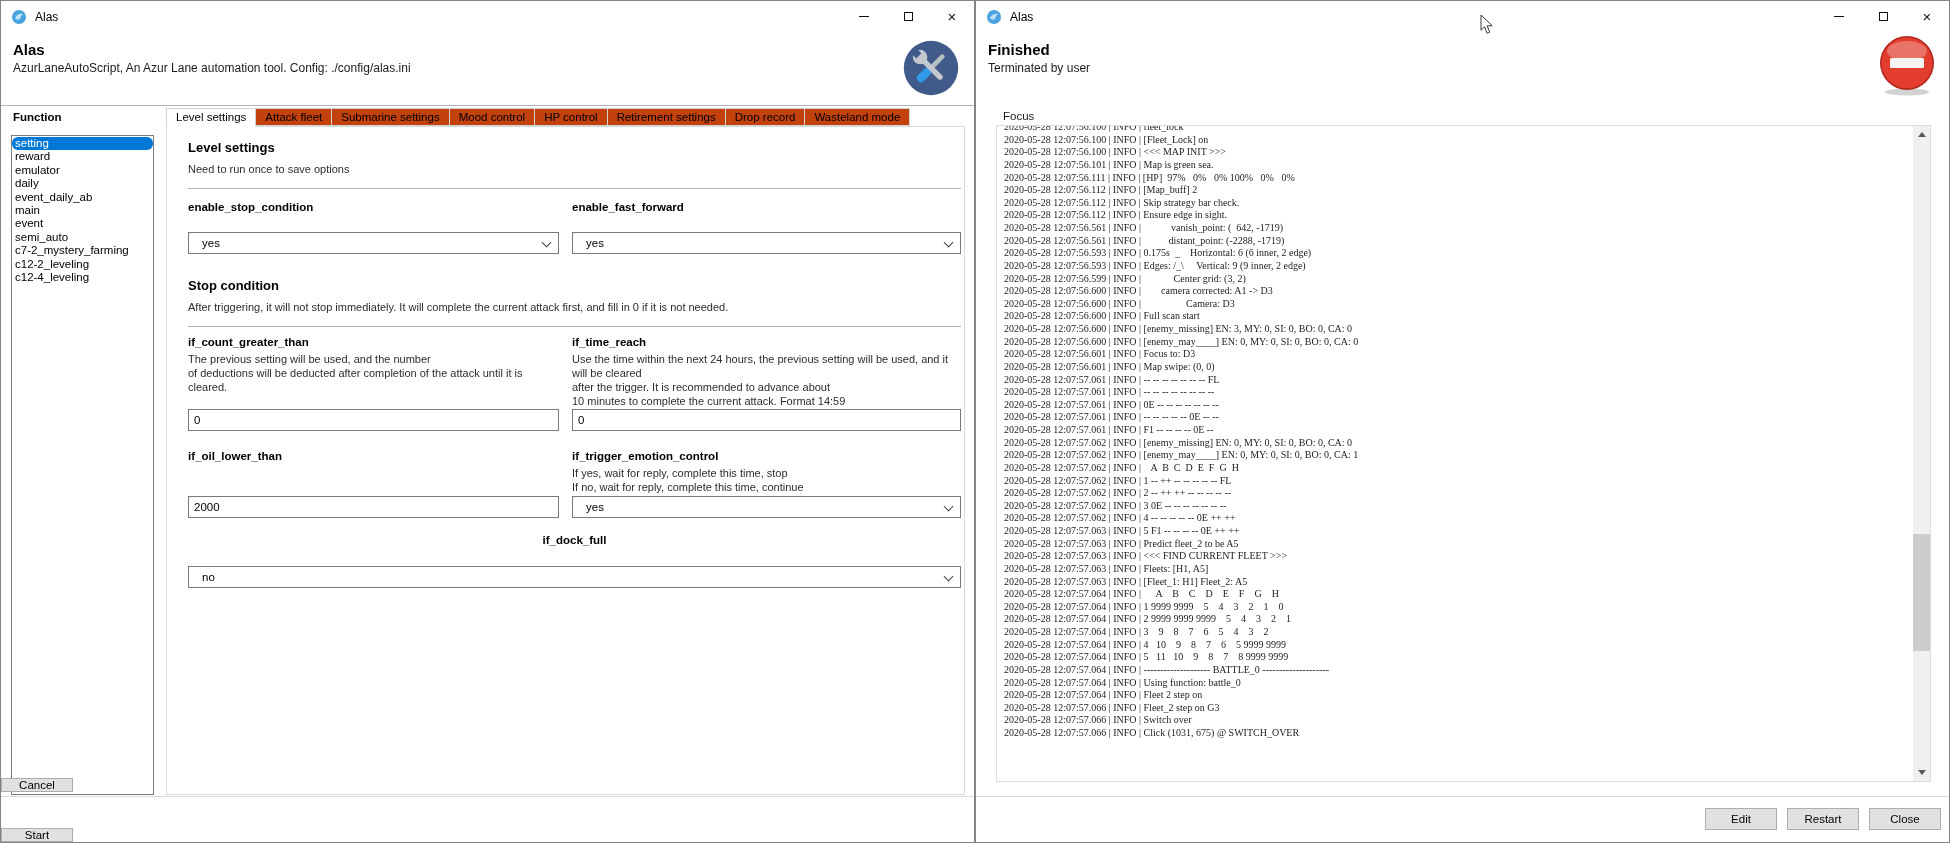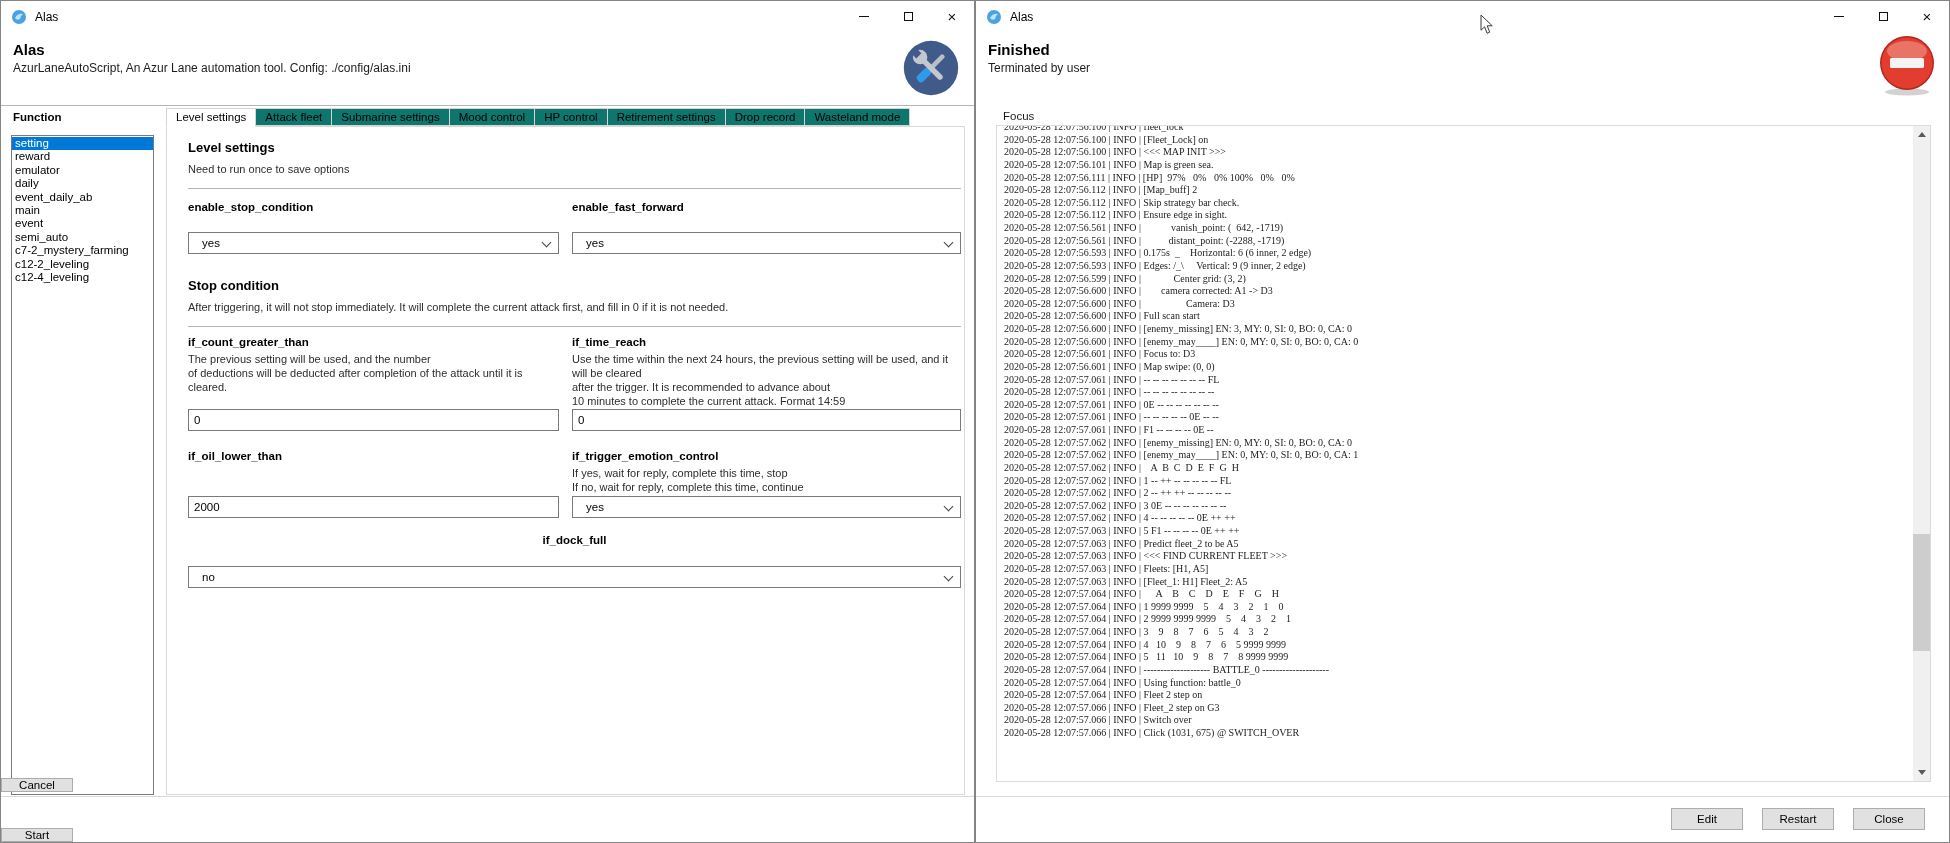--- a/index.html
+++ b/index.html
@@ -30,26 +30,26 @@
   .win-right .hdr-icon { right:10px; top:32px; width:64px; height:64px; }
 
   .sep-line { position:absolute; top:104px; left:0; right:0; border-top:1px solid #b5b5b5; }
 
   
   .sidebar-label { position:absolute; left:12px; top:110px; font-size:11.5px; font-weight:bold; color:#000; }
   .listbox { position:absolute; left:10px; top:134px; width:143px; height:660px;
              border:1px solid #7a7a7a; background:#fff; overflow:hidden; padding-top:1px; }
   .lb-item { height:13.4px; line-height:13.4px; font-size:11.5px; padding:0 3px; color:#000;
              white-space:nowrap; }
-  .lb-item.sel { background:#0078d7; color:#fff; }
+  .lb-item.sel { background:#0078d7; color:#fff;border-radius:6px; }
 
   
   .tabbar { position:absolute; left:165px; top:107px; height:19px; display:flex; z-index:2; }
   .tab { height:18px; line-height:17px; padding:0 9px; font-size:11.5px; color:#000;
-         background:#0f766e; border:1px solid #d4d4d4; margin-right:-1px; white-space:nowrap; }
+         background:#c2410c; border:1px solid #d4d4d4; margin-right:-1px; white-space:nowrap; }
   .tab.active { background:#fff; height:19px; border-bottom:1px solid #fff; position:relative; z-index:3; }
   .tabpage { position:absolute; left:165px; top:125px; width:799px; height:669px;
              background:#fff; border:1px solid #d9d9d9; padding:13px 4px 0 21px; overflow:hidden; }
 
   
   .section-title { font-size:13px; font-weight:bold; color:#000; line-height:16px; }
   .section-desc  { font-size:11px; color:#2d2d2d; margin-top:6px; line-height:14px; white-space:pre-line; }
   .form-hr { border:none; border-top:1px solid #b5b5b5; margin-top:12px; width:773px; }
   .grid { display:grid; grid-template-columns:371px 389px; column-gap:13px; width:773px; }
   .cell { display:flex; flex-direction:column; }
@@ -69,21 +69,21 @@
   .grid-oil    { margin-top:18px; }  .grid-oil .cell   { min-height:69px; }
   .grid-dock   { margin-top:15px; }  .grid-dock .cell  { min-height:55px;align-items:center; }
 
   
   .footer { position:absolute; left:0; right:0; bottom:0; height:46px; border-top:1px solid #d9d9d9;
             background:#fff; display:flex; align-items:flex-start; justify-content:flex-end; }
   .btn { width:72px; height:22px; margin-top:11px; background:#e1e1e1; border:1px solid #adadad;
          font-size:11.5px; color:#000; font-family:"Liberation Sans", sans-serif;
          display:flex; align-items:center; justify-content:center; }
   .win-left  .footer { padding-right:23px; gap:25px;flex-direction:column; }
-  .win-right .footer { padding-right:24px; gap:19px; }
+  .win-right .footer { padding-right:8px; gap:10px; }
 
   
   .status-label { position:absolute; left:27px; top:109px; font-size:11.5px; color:#1c1c1c; }
   .logbox { position:absolute; left:20px; top:124px; width:935px; height:657px;
             border:1px solid #dcdcdc; background:#fff; overflow:hidden; }
   .log { position:absolute; left:7px; top:-5px; right:19px; bottom:0; overflow:hidden; }
   .log-line { font-family:Liberation Serif, serif; font-size:10px; line-height:12.62px;
               color:#1c1c1c; white-space:pre; }
   .scrollbar { position:absolute; right:0; top:0; width:17px; height:655px; background:#f0f0f0; }
   .sb-btn { position:absolute; left:0; width:17px; height:17px; background:#f0f0f0;

